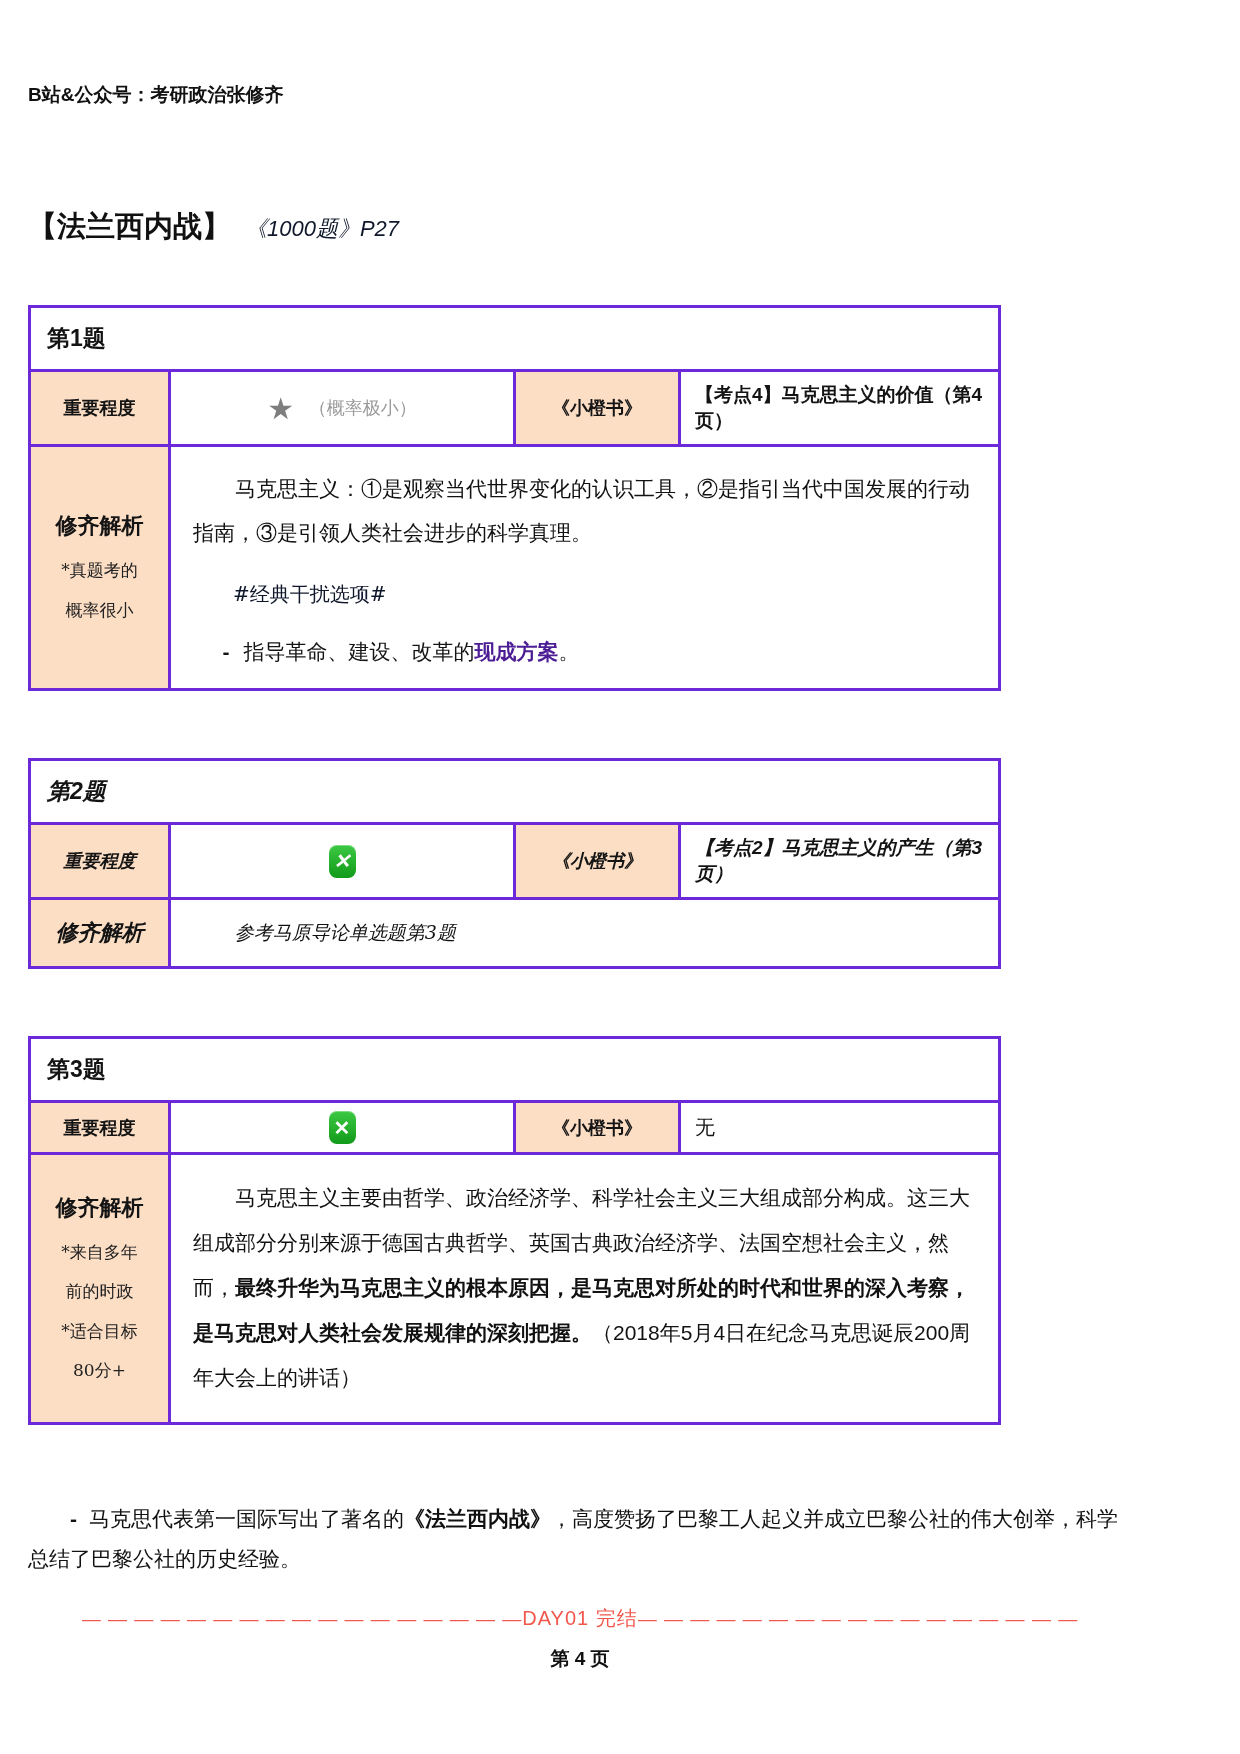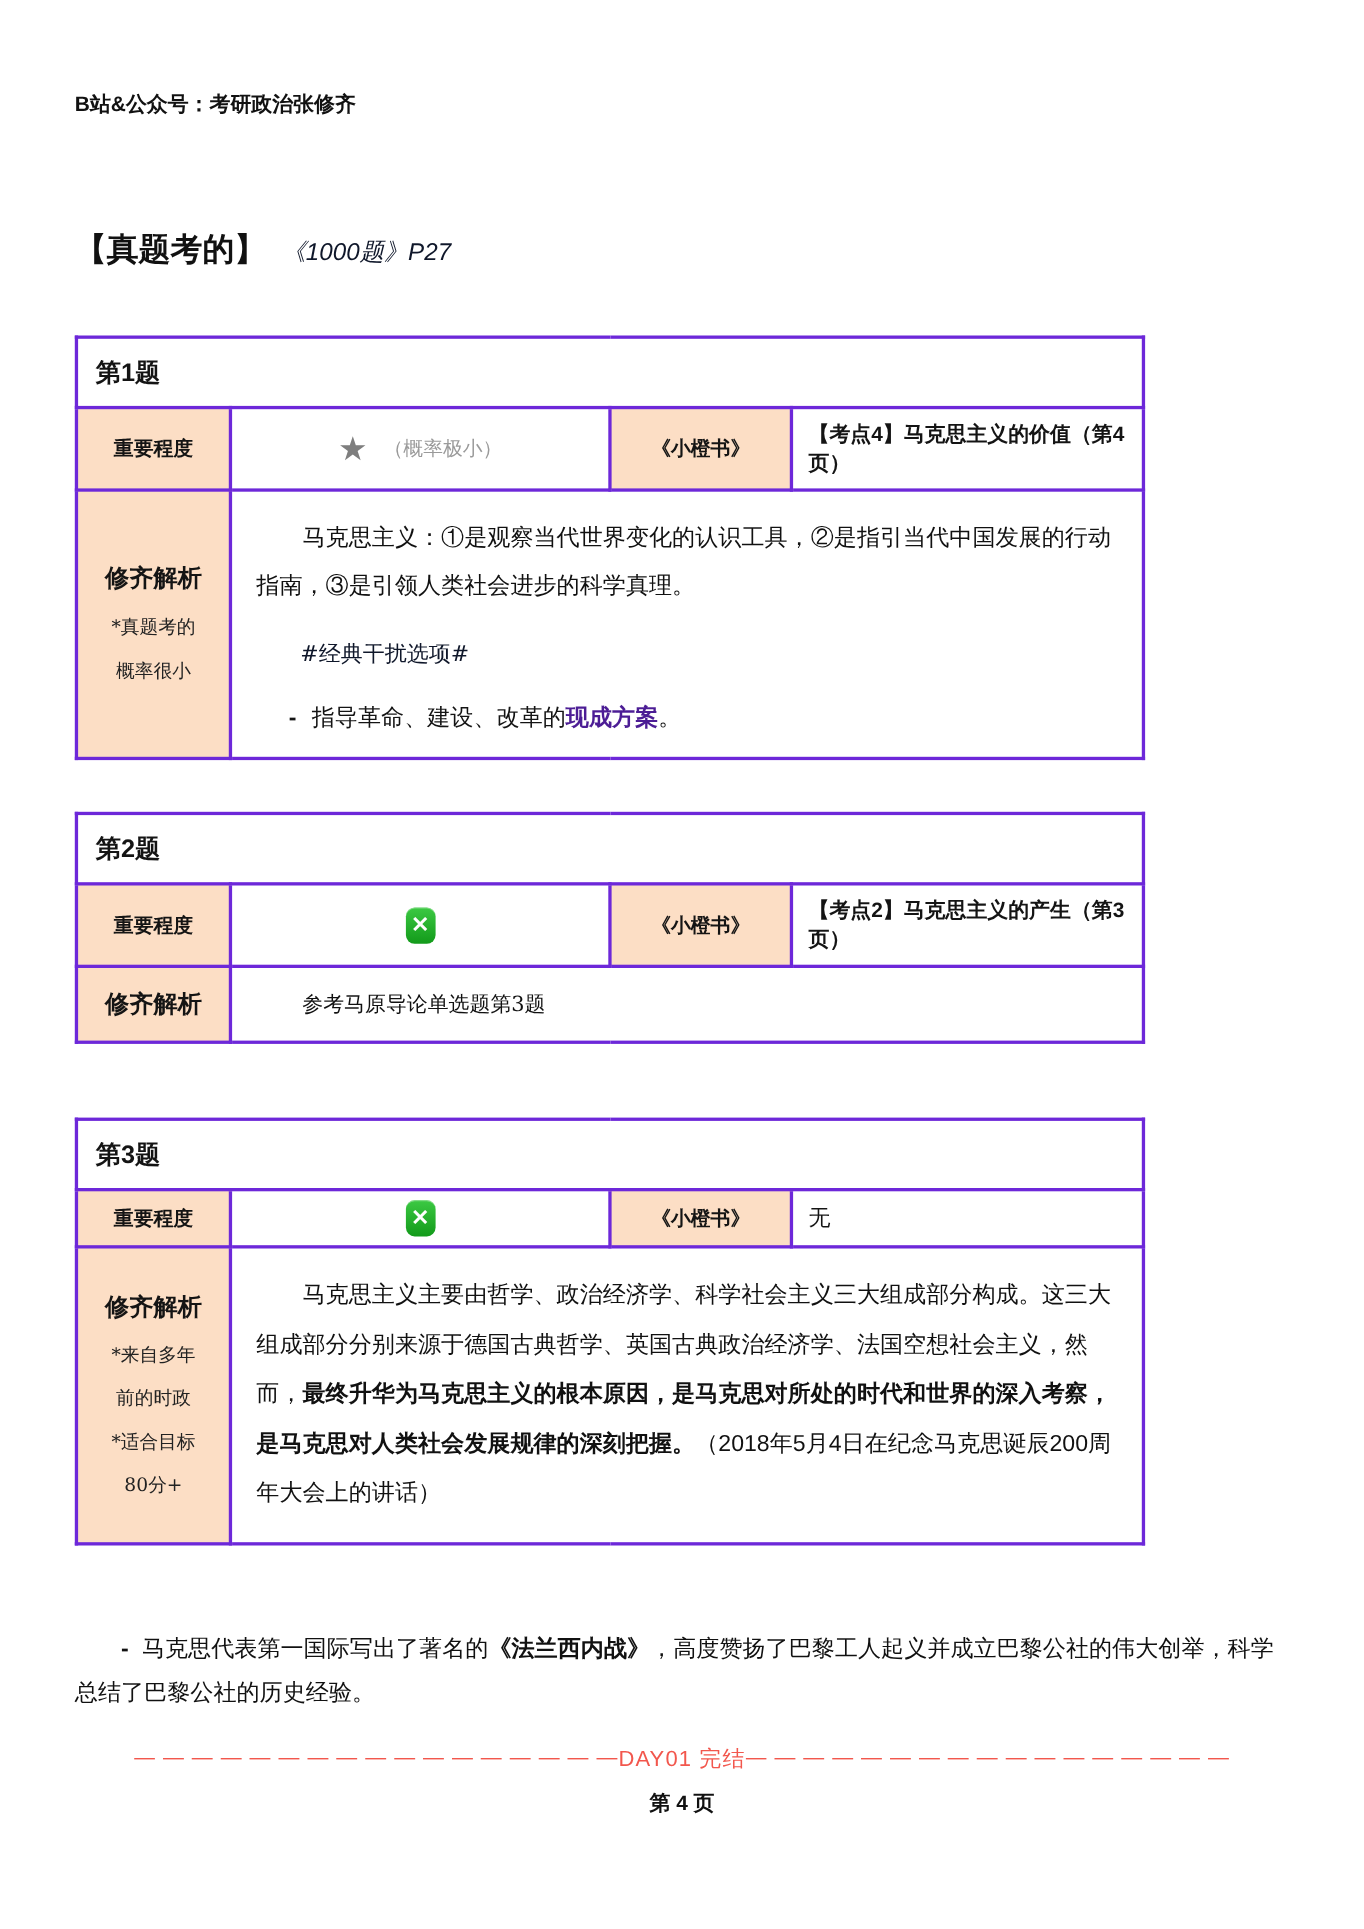--- a/index.html
+++ b/index.html
@@ -2,21 +2,21 @@
 <html><head>
 <meta charset="utf-8">
 <style>
   * { margin:0; padding:0; box-sizing:border-box; }
   html,body { background:#ffffff; }
   body {
     width:1240px; height:1754px;
     font-family:"Liberation Sans", sans-serif;
     color:#141414;
   }
-  .page { width:1240px; height:1748px; padding:82px 68px 0 68px; position:relative; }
+  .page { width:1240px; height:1748px; padding:82px 68px 0 28px; position:relative; }
 
   .doc-header { font-size:19px; font-weight:700; color:#111; }
 
   .doc-title { margin-top:62px; display:flex; align-items:baseline; gap:14px; }
   .title-bracket { font-size:29px; font-weight:700; color:#111; }
   .title-book { font-size:22px; font-style:italic; font-weight:400; color:#0f172a;
                 font-family:"Liberation Sans", sans-serif;margin-top:44px; }
 
   table.q-table {
     width:970px; border-collapse:collapse; table-layout:fixed;
@@ -83,21 +83,21 @@
                  font-size:19px; font-weight:700; color:#111; }
 </style>
 </head>
 <body>
 
 <div class="page">
 
   <div class="doc-header">B站&amp;公众号：考研政治张修齐</div>
 
   <div class="doc-title">
-    <span class="title-bracket">【真题考的】</span>
+    <span class="title-bracket">【法兰西内战】</span>
     <span class="title-book">《1000题》P27</span>
   </div>
 
   <table class="q-table">
     <colgroup>
         <col class="col1">
         <col class="col2">
         <col class="col3">
         <col class="col4">
       </colgroup>
@@ -124,21 +124,21 @@
         <p class="para">马克思主义：①是观察当代世界变化的认识工具，②是指引当代中国发展的行动指南，③是引领人类社会进步的科学真理。</p>
         <p class="tagline">#经典干扰选项#</p>
         <p class="bullet-line">
           <span class="bullet-dash">-</span><span>指导革命、建设、改革的</span><span class="blue-strong">现成方案</span><span>。</span>
         </p>
       </td>
     </tr>
   </tbody>
     </table>
 
-  <table class="q-table" style="margin-top:47px;">
+  <table class="q-table" style="margin-top:67px;font-style:italic;">
     <colgroup>
         <col class="col1">
         <col class="col2">
         <col class="col3">
         <col class="col4">
       </colgroup>
     <tbody>
         <tr>
       <td class="q-title" colspan="4">第2题</td>
     </tr>

